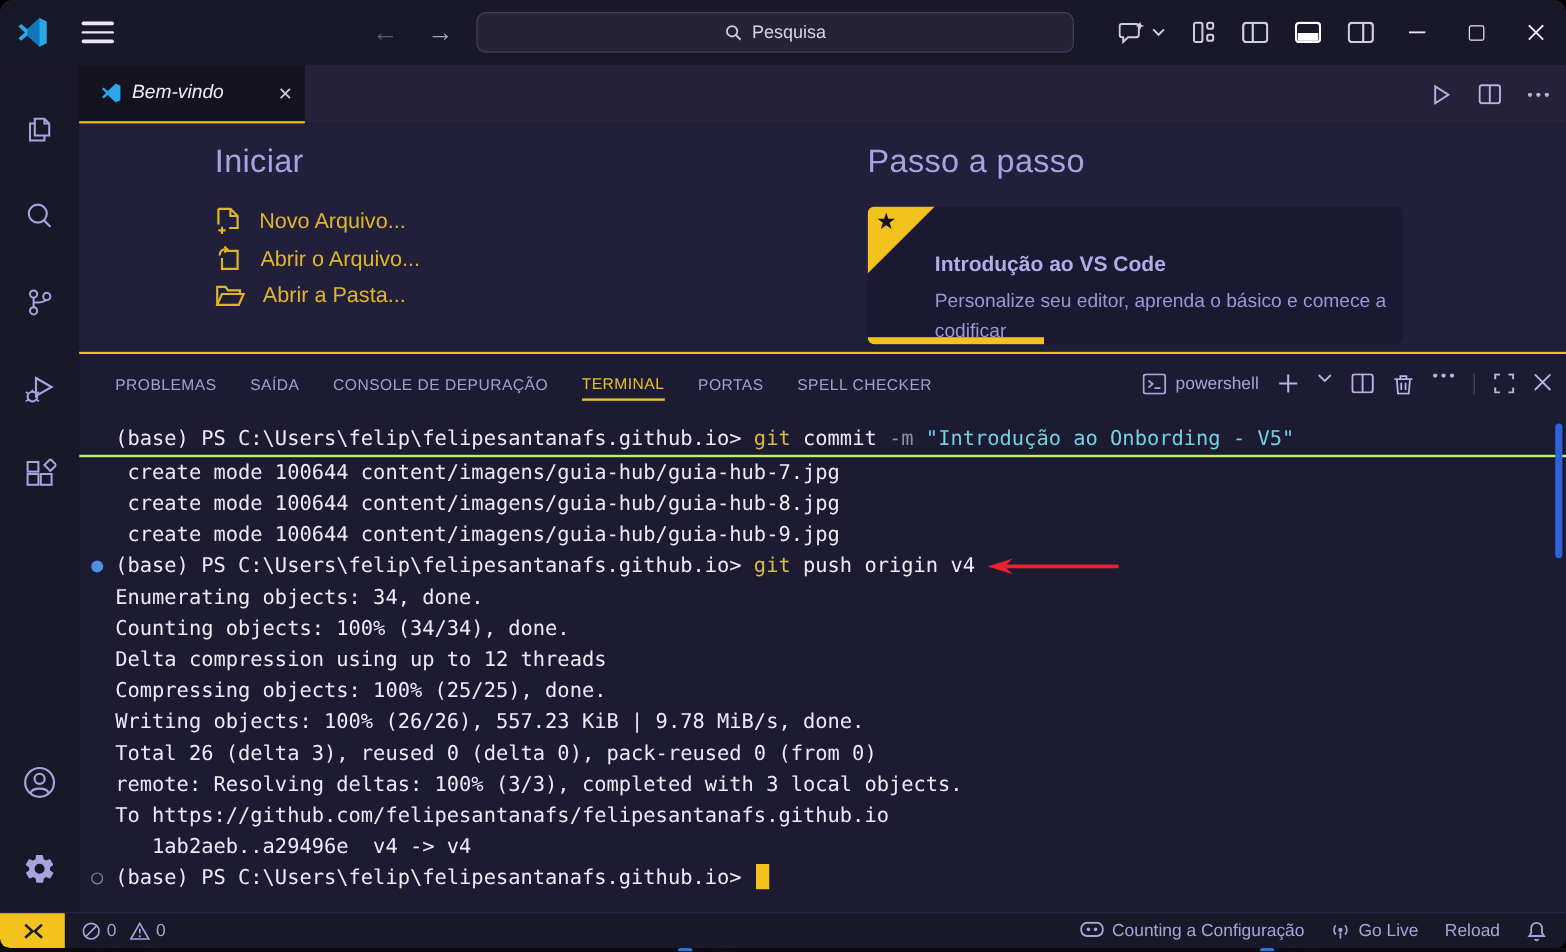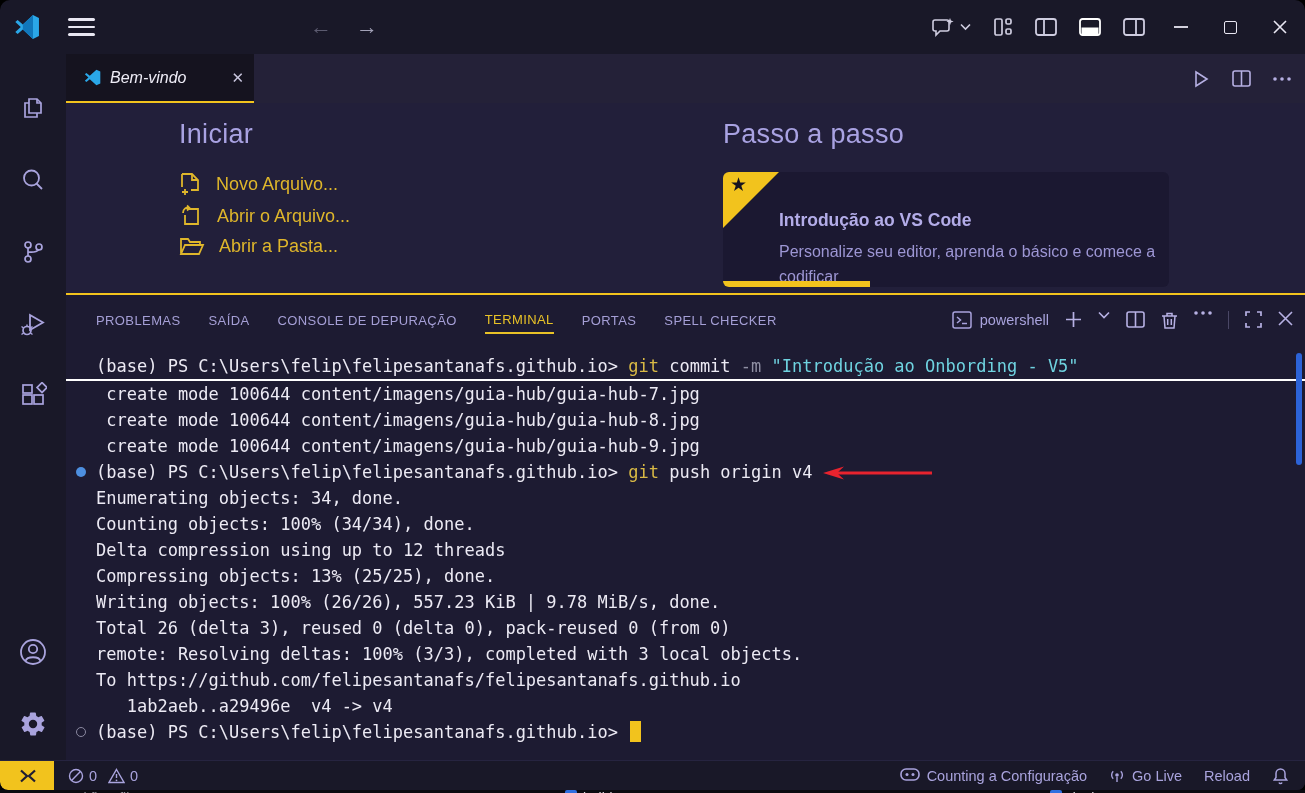--- a/index.html
+++ b/index.html
@@ -73,21 +73,21 @@
   .panel-tab{color:#a59fd6;font-size:13px;letter-spacing:.4px;padding:6px 0 5px;cursor:pointer;}
   .panel-tab.active{color:#e8c227;border-bottom:2px solid #e8c227;}
   .panel-actions{margin-left:auto;display:flex;gap:16px;color:#b7b1e4;}
   .shell{display:flex;align-items:center;gap:8px;color:var(--lav);font-size:14.5px;}
   .pa-divider{width:1px;height:18px;background:#4a4766;}
 
   
   .terminal{flex:1;position:relative;padding:8px 0 0 30px;
     font-family:"DejaVu Sans Mono",monospace;font-size:17px;overflow:hidden;}
   .term-line{height:26px;line-height:26px;white-space:pre;position:relative;color:var(--fg);}
-  .term-line.sticky{margin-left:-30px;padding-left:30px;border-bottom:2px solid #ffffff;height:28px;}
+  .term-line.sticky{margin-left:-30px;padding-left:30px;border-bottom:2px solid #bef264;height:28px;}
   .seg-fg{color:var(--fg);} .seg-cmd{color:var(--cmd);}
   .seg-dim{color:var(--dim);} .seg-str{color:var(--cyan);}
   .deco{position:absolute;left:-20px;top:8px;width:10px;height:10px;border-radius:50%;}
   .deco.filled{background:#4d8fe0;}
   .deco.hollow{border:1.6px solid #8a88a0;}
   .cursor{display:inline-block;width:11px;height:21px;background:var(--yellow);
     vertical-align:-4px;margin-left:2px;}
   .push-arrow{display:inline-block;vertical-align:middle;margin-left:10px;}
   .term-scrollbar{position:absolute;right:3px;top:58px;width:6px;height:112px;
     background:var(--sbblue);border-radius:3px;}
@@ -123,20 +123,27 @@
       </span>
       <span class="hamburger">
           <i></i>
           <i></i>
           <i></i>
         </span>
     </div>
     <div class="nav-arrows">
       <span class="arrow-btn back">←</span>
       <span class="arrow-btn">→</span>
+    </div>
+    <div class="searchbox">
+      <svg width="15" height="15" viewBox="0 0 16 16">
+        <circle cx="6.5" cy="6.5" r="4.6" fill="none" stroke="#cfcde0" stroke-width="1.6"></circle>
+        <line x1="10" y1="10" x2="14" y2="14" stroke="#cfcde0" stroke-width="1.6"></line>
+      </svg>
+      <span>Pesquisa</span>
     </div>
     <div class="tb-right">
       <span class="tb-ic">
         <svg width="24" height="22" viewBox="0 0 24 22">
           <path d="M3 4 h12 a2 2 0 0 1 2 2 v7 a2 2 0 0 1 -2 2 h-7 l-4 4 v-4 h-1 a2 2 0 0 1 -2 -2 v-7 a2 2 0 0 1 2 -2 z" fill="none" stroke="#cfcde0" stroke-width="1.6"></path>
           <path d="M18 2 l1 2.6 2.6 1 -2.6 1 -1 2.6 -1 -2.6 -2.6 -1 2.6 -1 z" fill="#cfcde0"></path>
         </svg>
         <svg width="11" height="8" viewBox="0 0 11 8">
             <path d="M1 1.5 l4.5 4.5 4.5 -4.5" fill="none" stroke="#cfcde0" stroke-width="1.6"></path>
           </svg>
@@ -376,21 +383,21 @@
               <div class="term-line"><span class="seg-fg"> create mode 100644 content/imagens/guia-hub/guia-hub-7.jpg</span></div>
               <div class="term-line"><span class="seg-fg"> create mode 100644 content/imagens/guia-hub/guia-hub-8.jpg</span></div>
               <div class="term-line"><span class="seg-fg"> create mode 100644 content/imagens/guia-hub/guia-hub-9.jpg</span></div>
               <div class="term-line"><span class="deco filled"></span><span class="seg-fg">(base) PS C:\Users\felip\felipesantanafs.github.io&gt; </span><span class="seg-cmd">git</span><span class="seg-fg"> push origin v4</span><span class="push-arrow"><svg width="112" height="14" viewBox="0 0 112 14">
                     <line x1="14" y1="7" x2="110" y2="7" stroke="#e8232e" stroke-width="3"></line>
                     <polygon points="1,7 22,0.5 15,7 22,13.5" fill="#e8232e"></polygon>
                   </svg></span></div>
               <div class="term-line"><span class="seg-fg">Enumerating objects: 34, done.</span></div>
               <div class="term-line"><span class="seg-fg">Counting objects: 100% (34/34), done.</span></div>
               <div class="term-line"><span class="seg-fg">Delta compression using up to 12 threads</span></div>
-              <div class="term-line"><span class="seg-fg">Compressing objects: 13% (25/25), done.</span></div>
+              <div class="term-line"><span class="seg-fg">Compressing objects: 100% (25/25), done.</span></div>
               <div class="term-line"><span class="seg-fg">Writing objects: 100% (26/26), 557.23 KiB | 9.78 MiB/s, done.</span></div>
               <div class="term-line"><span class="seg-fg">Total 26 (delta 3), reused 0 (delta 0), pack-reused 0 (from 0)</span></div>
               <div class="term-line"><span class="seg-fg">remote: Resolving deltas: 100% (3/3), completed with 3 local objects.</span></div>
               <div class="term-line"><span class="seg-fg">To https://github.com/felipesantanafs/felipesantanafs.github.io</span></div>
               <div class="term-line"><span class="seg-fg">   1ab2aeb..a29496e  v4 -&gt; v4</span></div>
               <div class="term-line"><span class="deco hollow"></span><span class="seg-fg">(base) PS C:\Users\felip\felipesantanafs.github.io&gt; </span><span class="cursor"></span></div>
             </div>
         </div>
         <div class="term-scrollbar"></div>
       </div>

